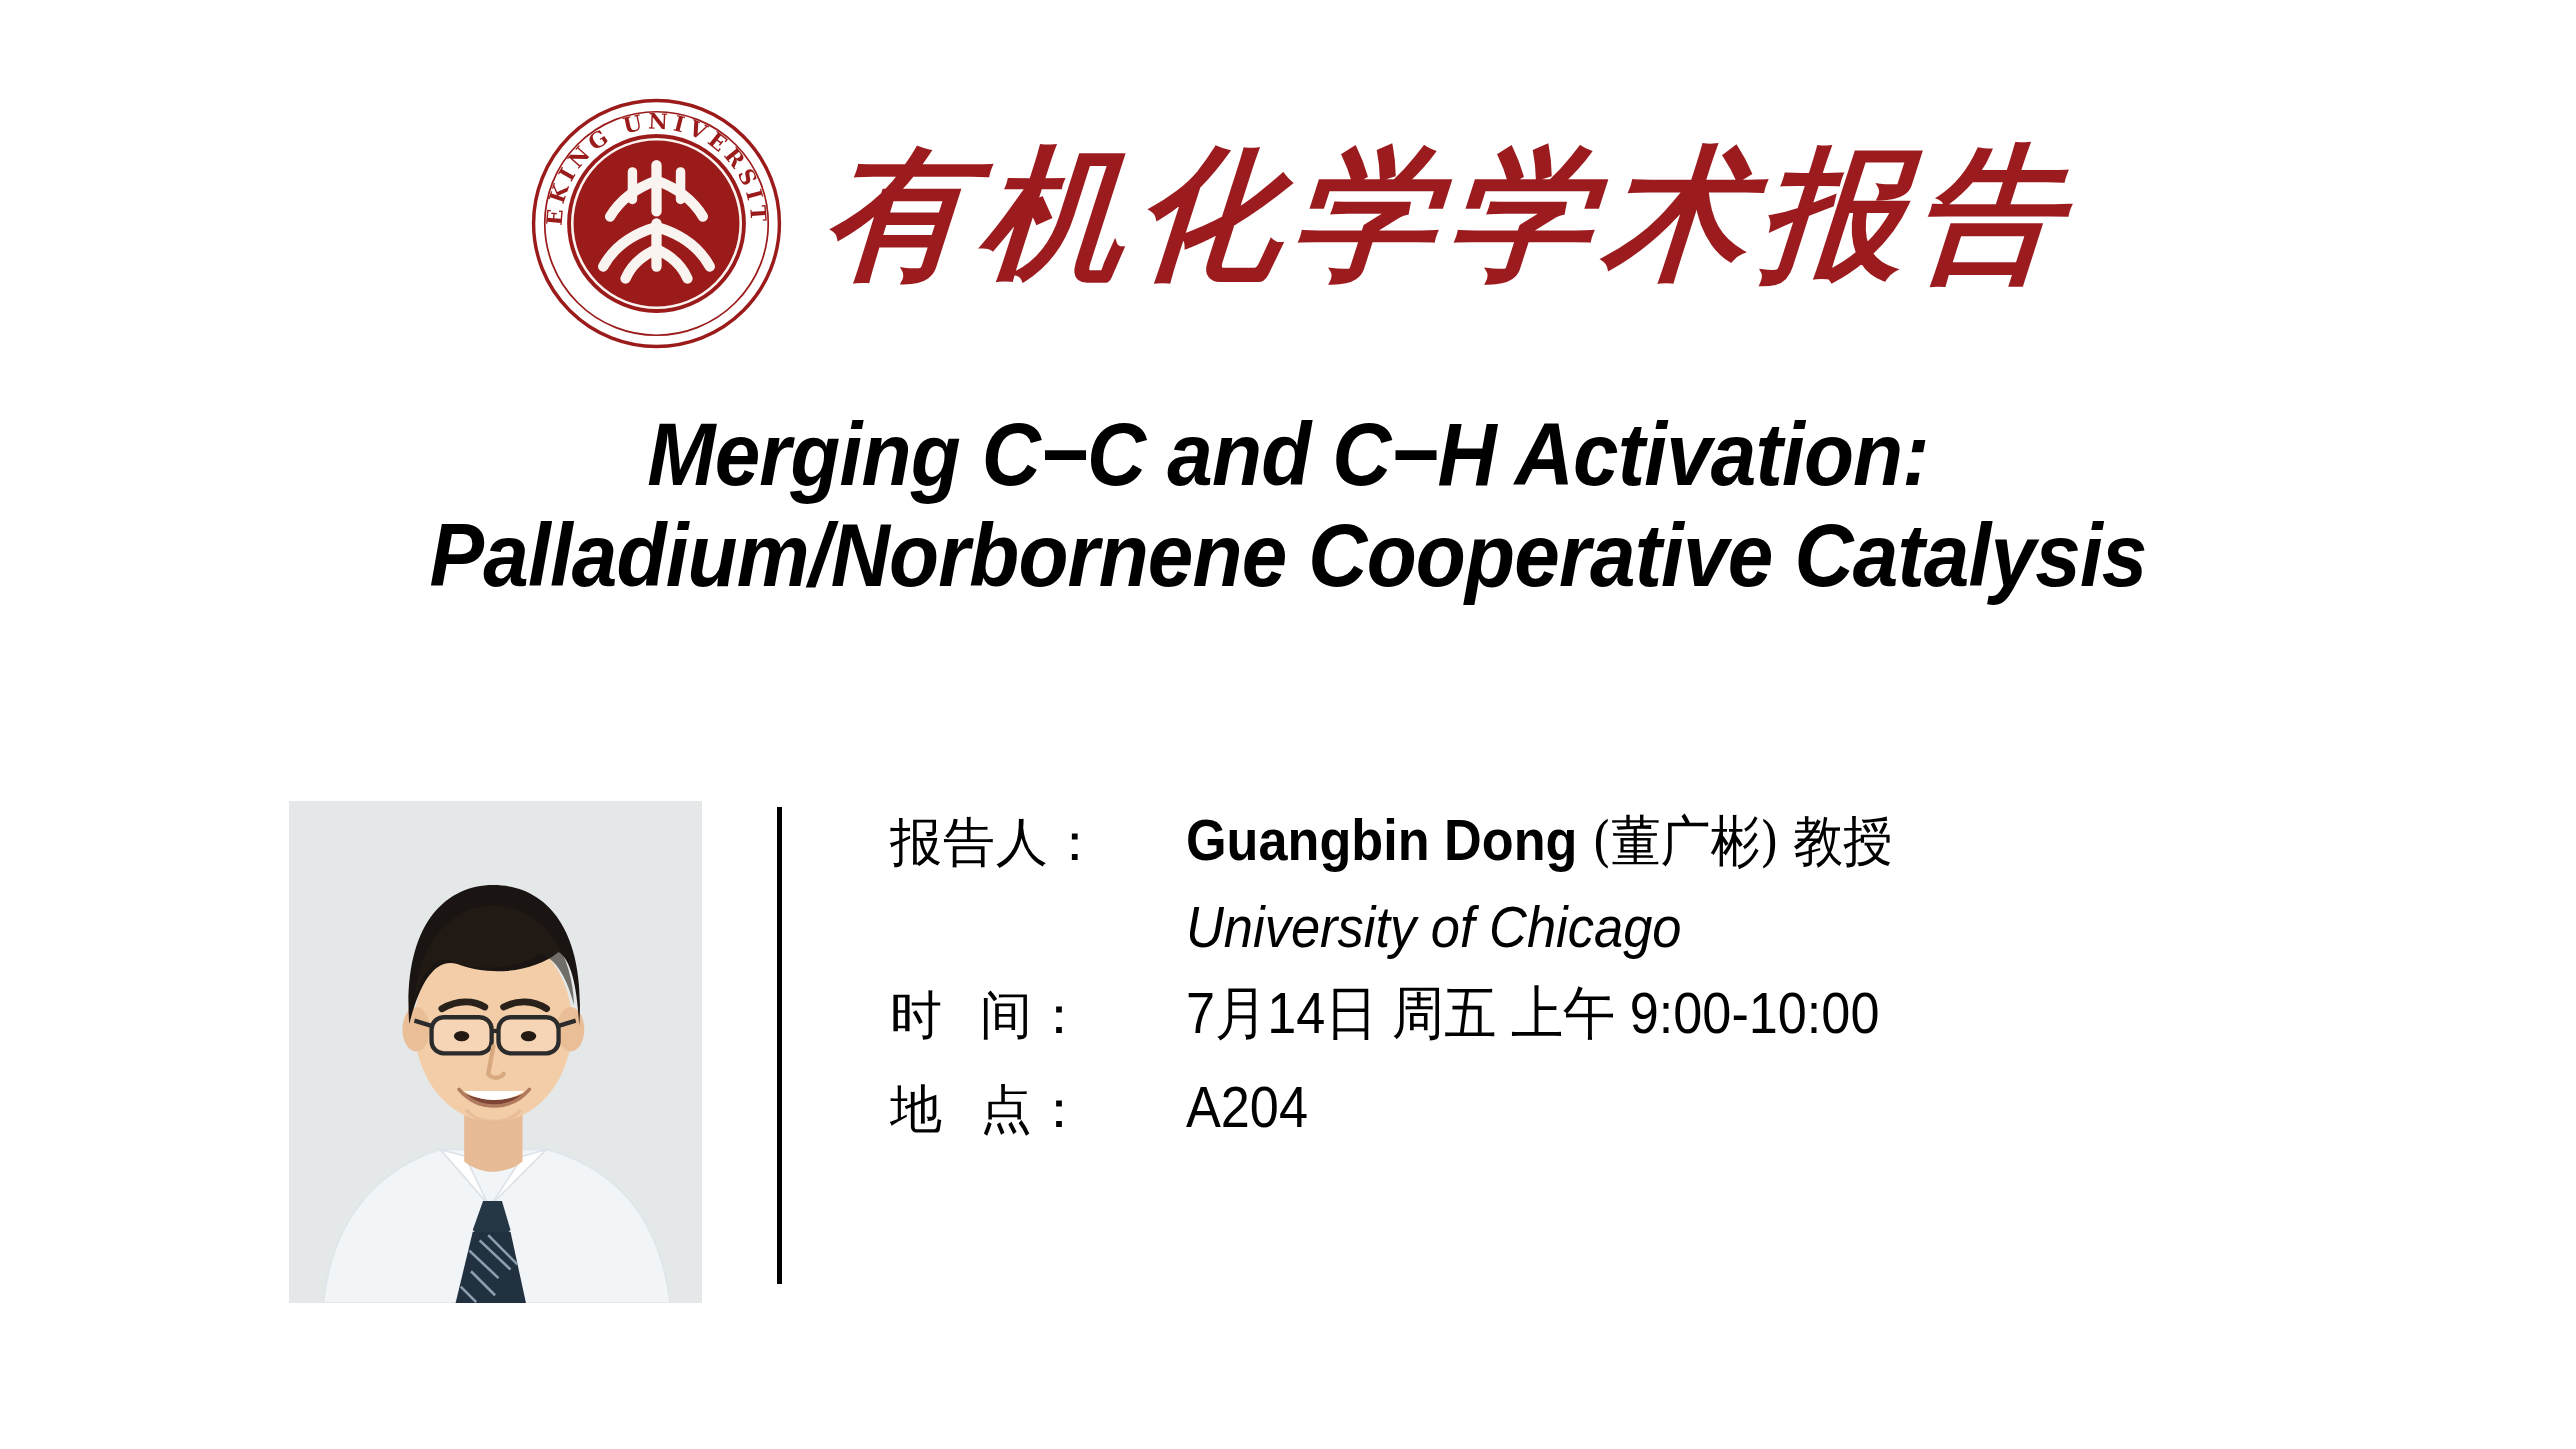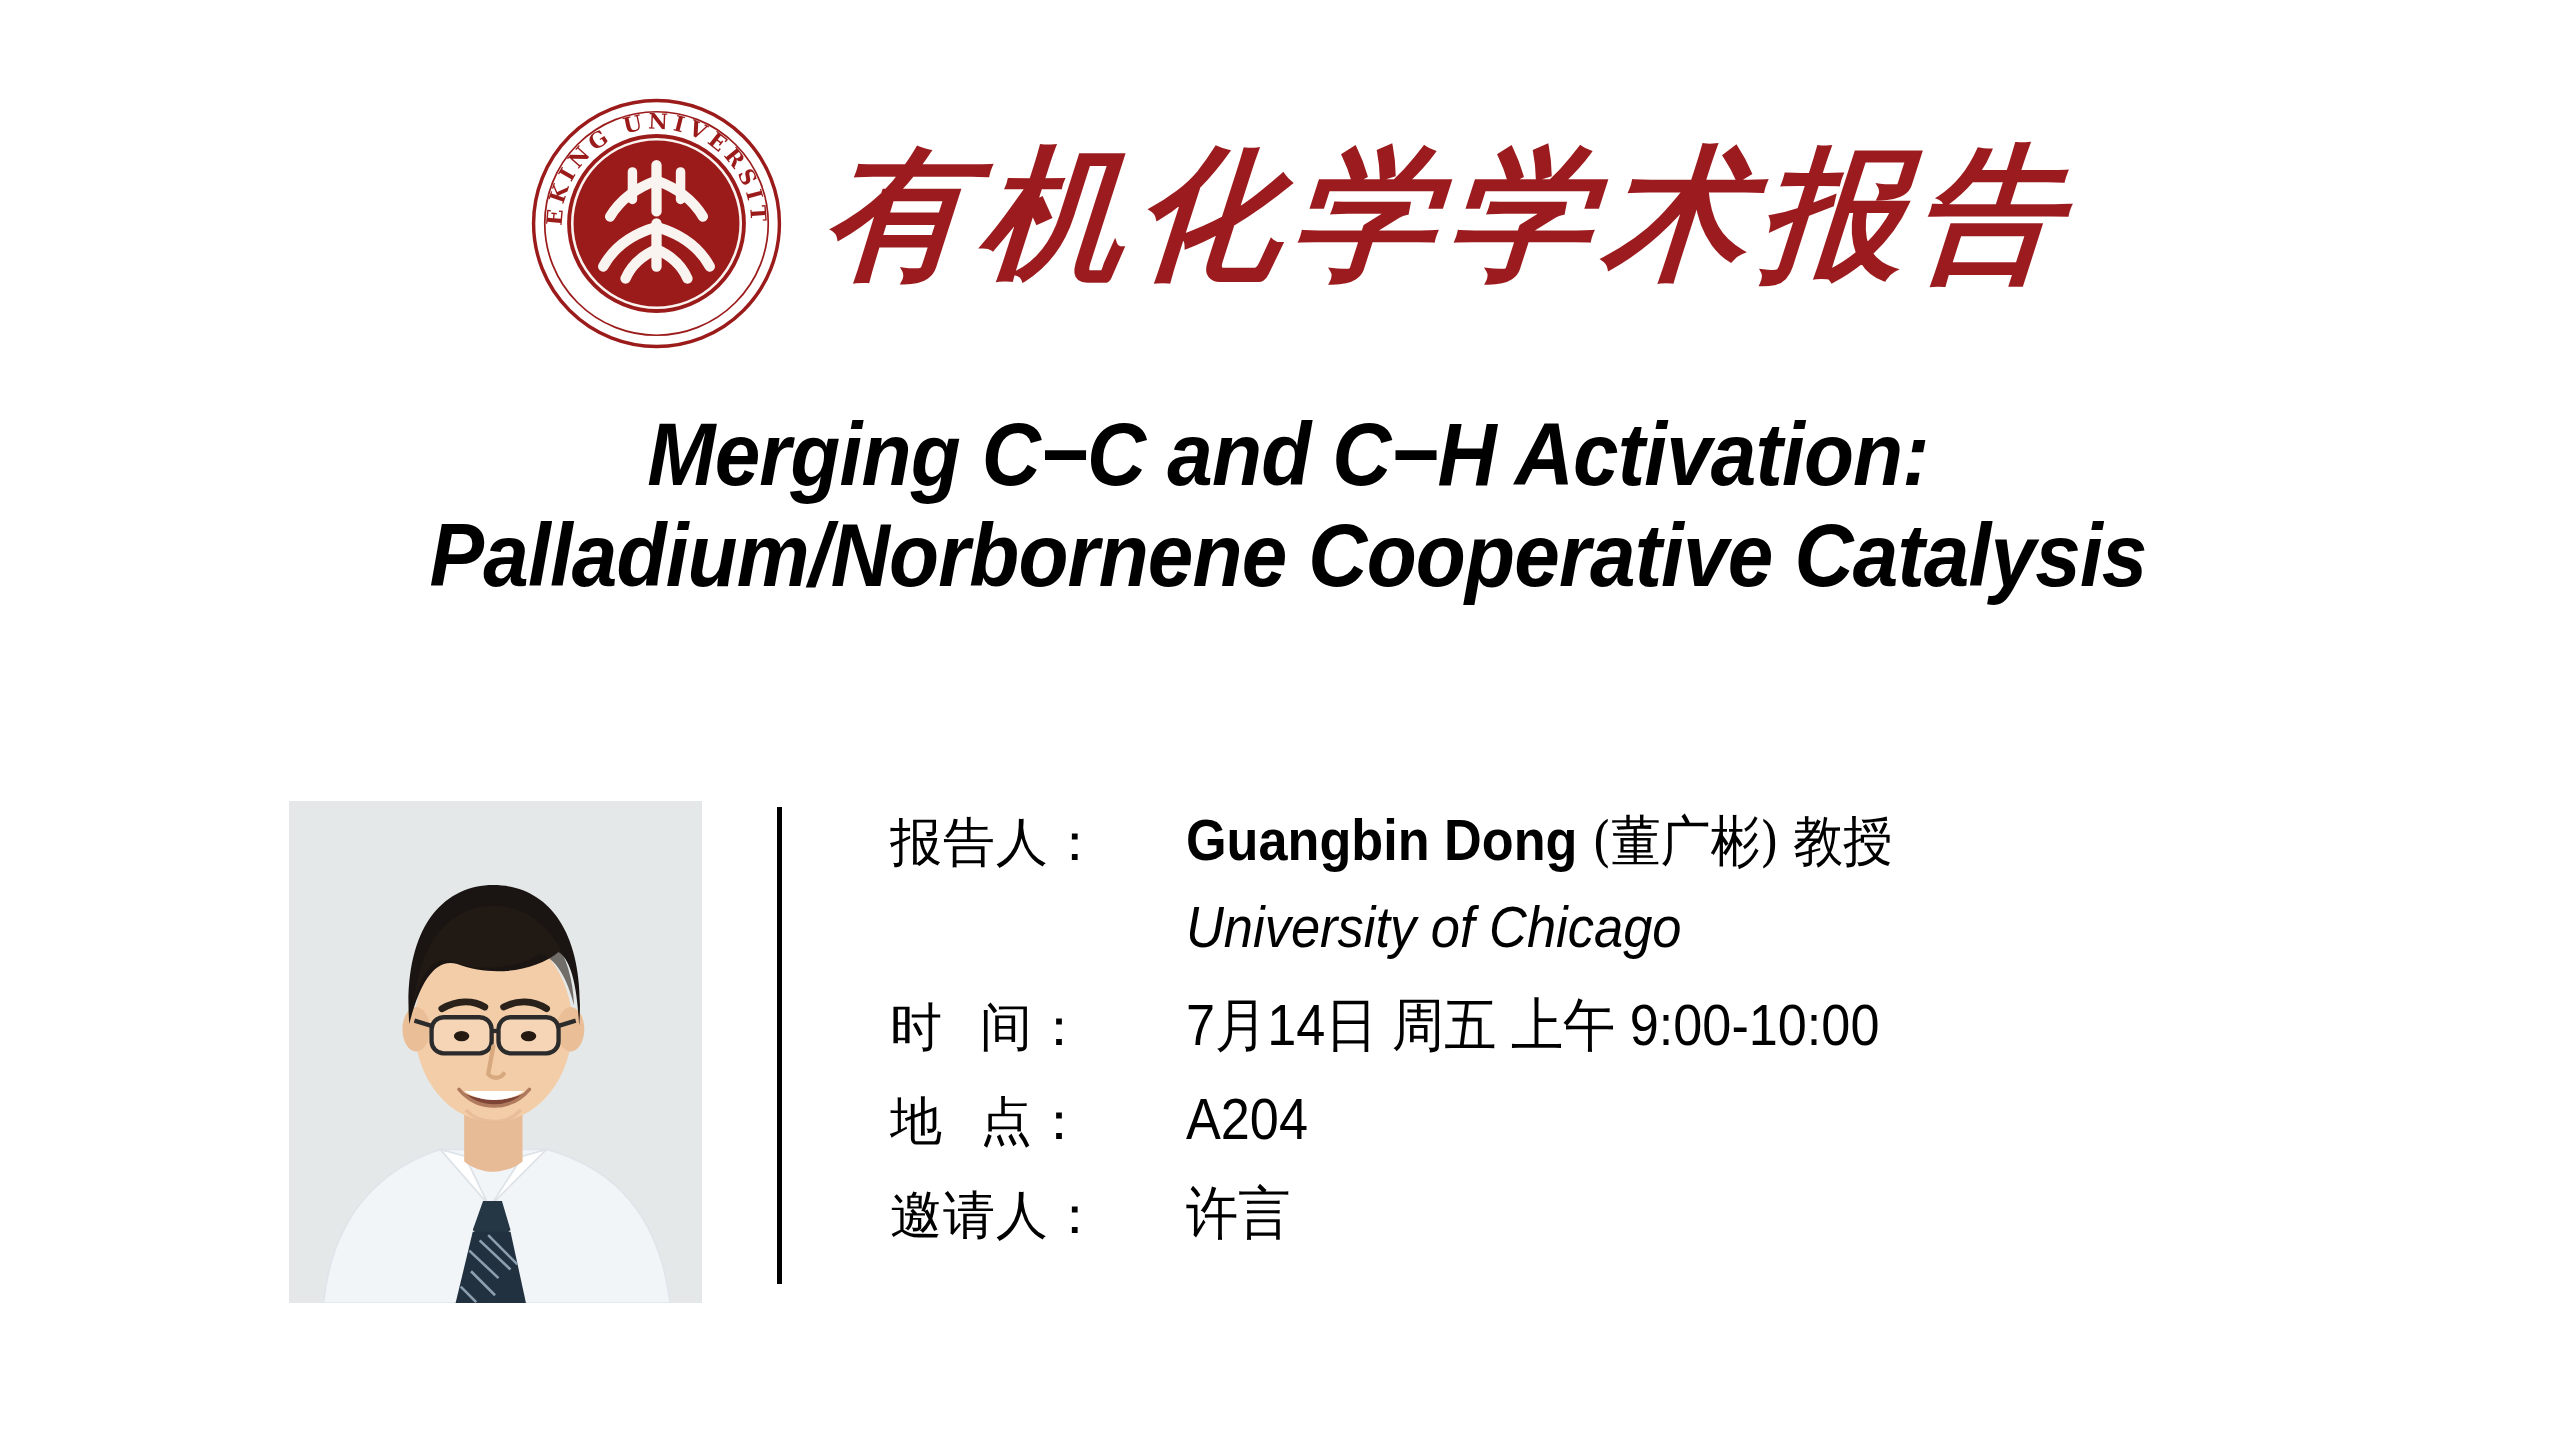--- a/index.html
+++ b/index.html
@@ -131,21 +131,21 @@
     margin-left: 296px;
     font-family: "Liberation Sans", "DejaVu Sans", sans-serif;
     font-style: italic;
     font-size: 57px;
     line-height: 89px;
     color: #000;
     white-space: nowrap;
     transform: scaleX(0.92);
     transform-origin: 0 50%;
   }
-  #time-row { margin-top: 12px; }
+  #time-row { }
   #venue-row { margin-top: 10px; }
   #host-row  { margin-top: 10.3px; }
 </style>
 </head>
 <body>
 
 <div id="header-band">
 
   <div id="seal">
     <svg viewBox="0 0 292 292" xmlns="http://www.w3.org/2000/svg">
@@ -256,18 +256,15 @@
   <div id="affiliation-row">University of Chicago</div>
 
   <div class="detail-row" id="time-row">
     <span class="d-label"><span class="spread">时</span><span>间</span>：</span><span class="d-value">7月14日 周五 上午 9:00-10:00</span>
   </div>
 
   <div class="detail-row" id="venue-row">
     <span class="d-label"><span class="spread">地</span><span>点</span>：</span><span class="d-value">A204</span>
   </div>
 
-  <div class="detail-row" id="host-row">
-    <span class="d-label">邀请人：</span><span class="d-value cn">许言</span>
-  </div>
 
 </div>
 
 
 </body></html>

